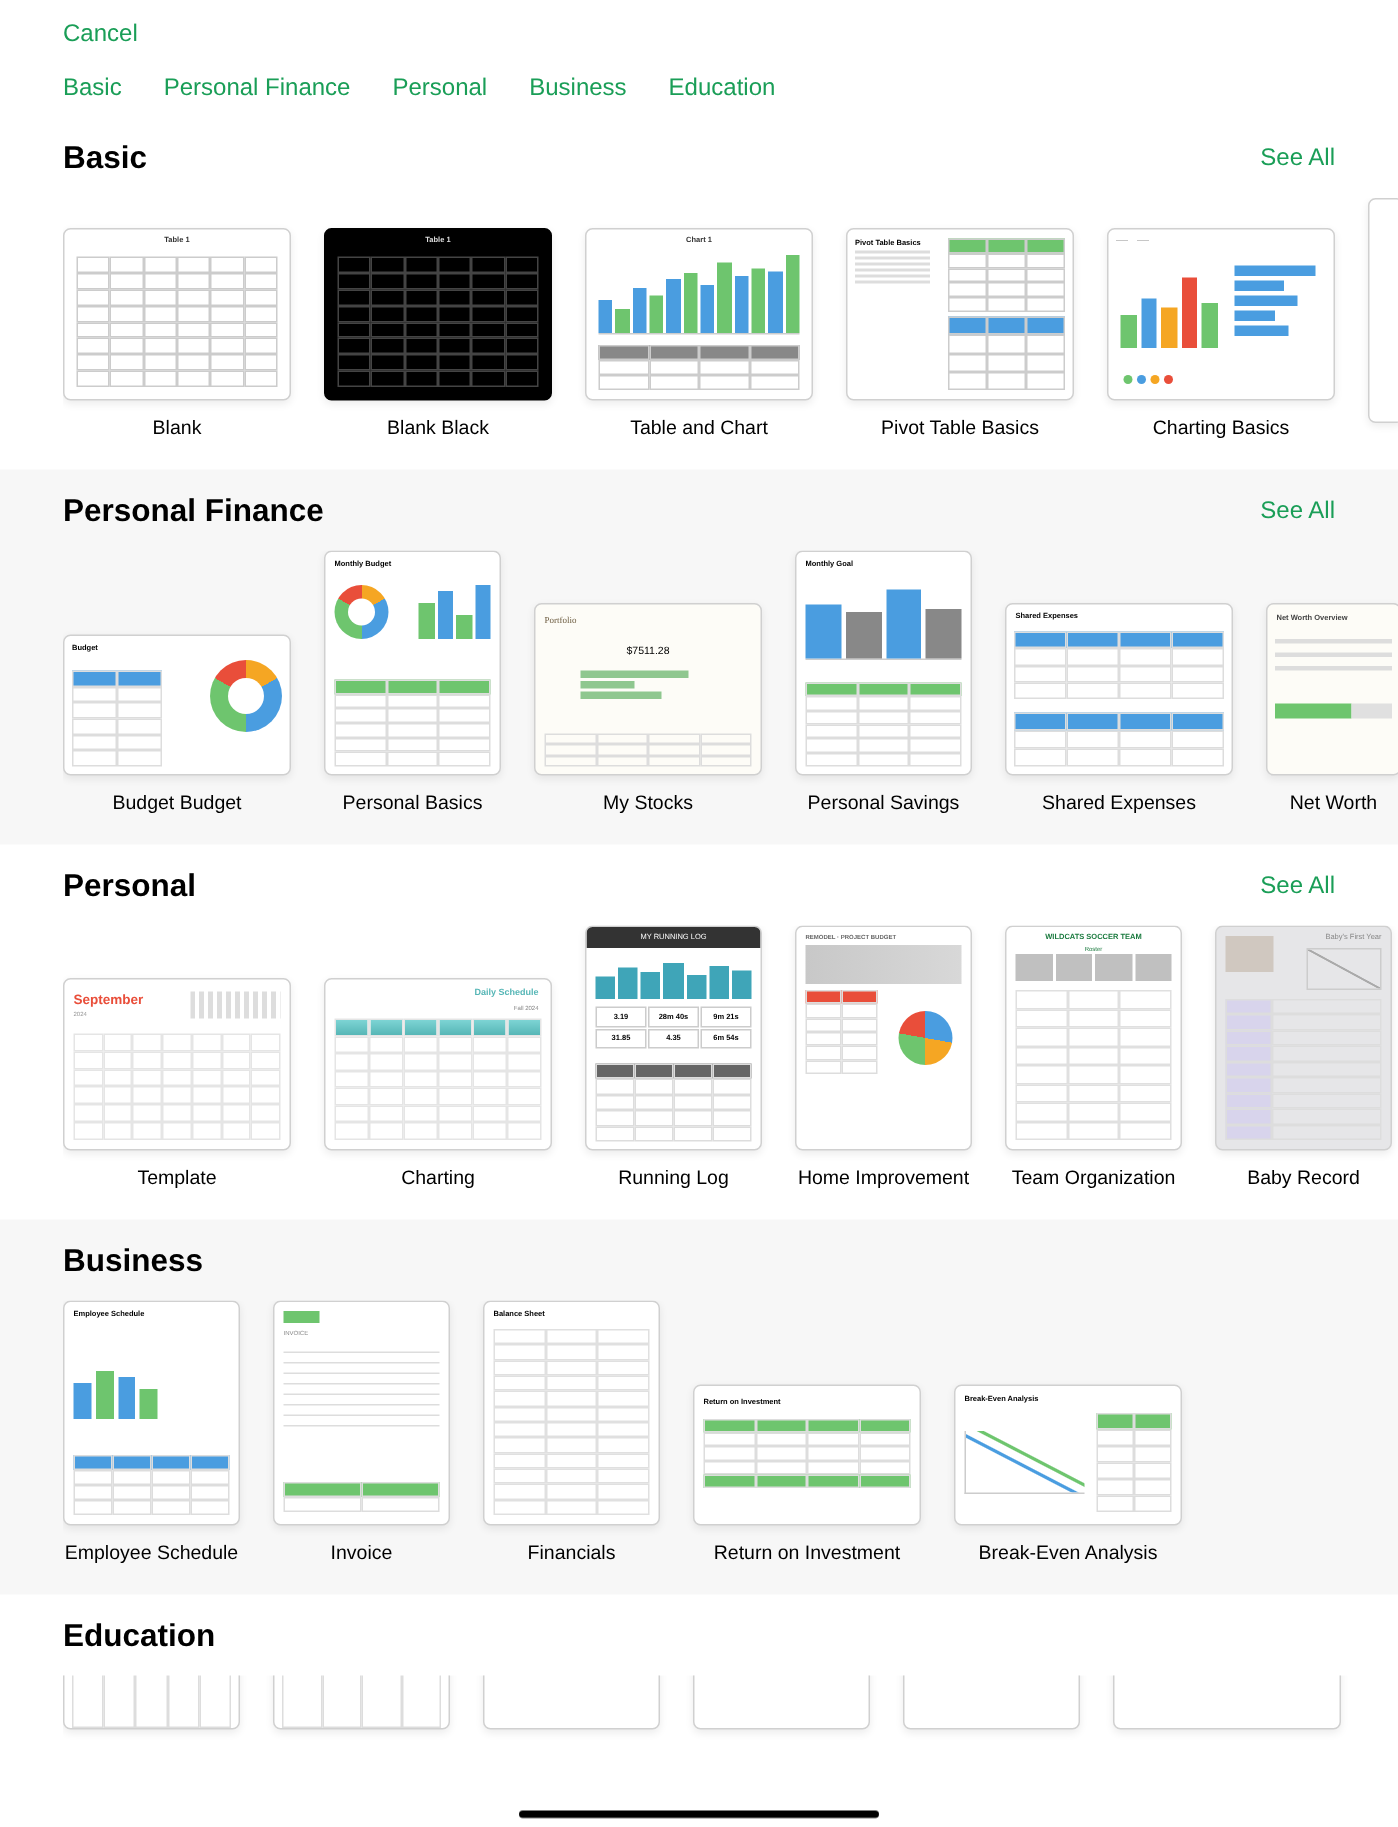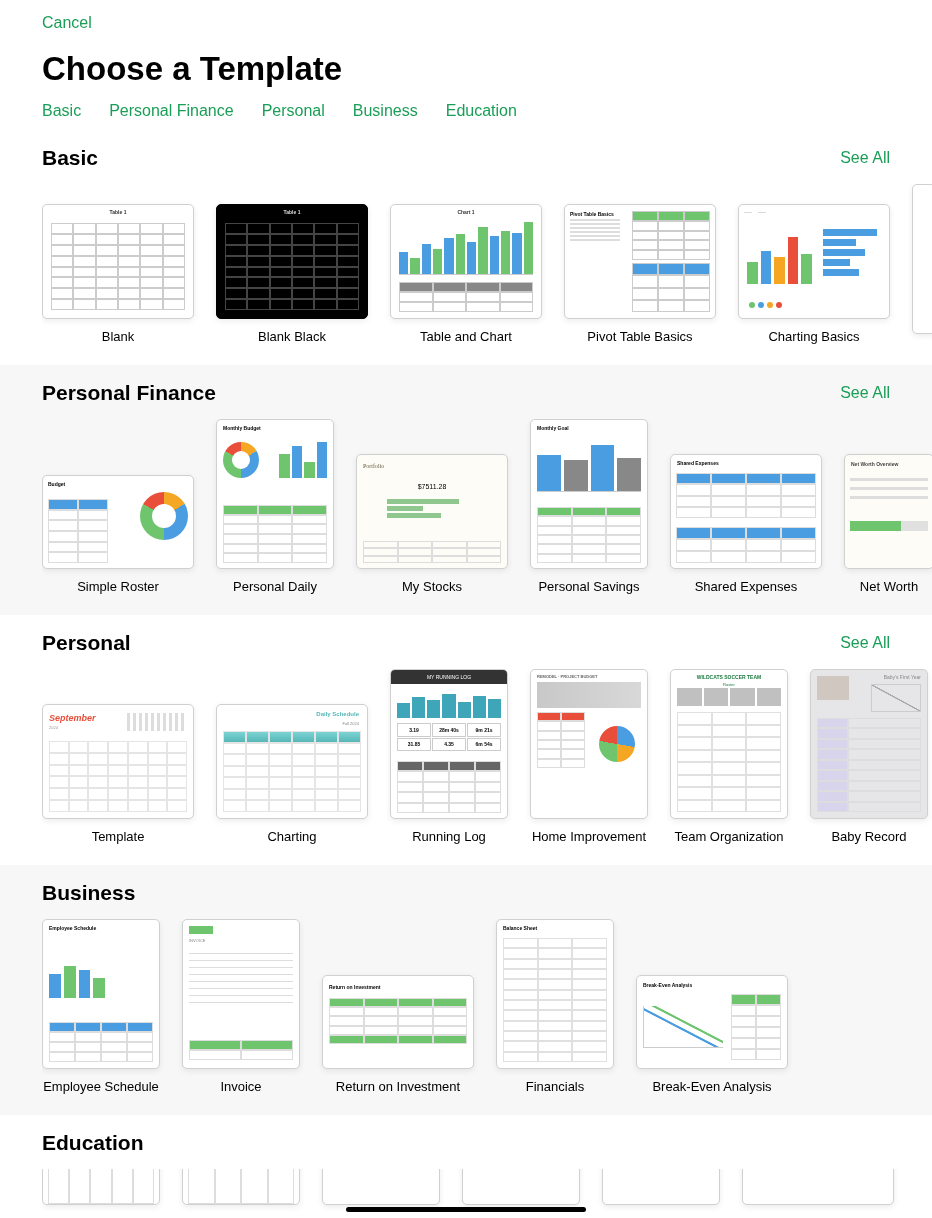--- a/index.html
+++ b/index.html
@@ -181,21 +181,21 @@
   .se-tbl .r{flex:1;display:flex;}
   .se-tbl .r .c{flex:1;border:0.5px solid #ddd;}
   .se-tbl .r.h .c{background:#4a9de0;}
   
   .nw-title{position:absolute;left:6px;top:6px;font-size:5px;font-weight:600;color:#444;}
   .nw-tbl{position:absolute;left:5px;right:5px;top:20px;height:40px;display:flex;flex-direction:column;}
   .nw-hbar{position:absolute;left:5px;right:5px;top:66px;height:10px;display:flex;}
   .nw-hbar div:first-child{width:65%;background:#6ec56e;}
   .nw-hbar div:last-child{flex:1;background:#e0e0e0;}
   
-  .cal-head{position:absolute;left:6px;top:8px;font-size:9px;font-weight:700;color:#e94e3a;font-style:italic;}
+  .cal-head{position:absolute;left:6px;top:8px;font-size:9px;font-weight:700;color:#e94e3a;}
   .cal-mini{position:absolute;right:6px;top:8px;width:60px;height:18px;background:repeating-linear-gradient(90deg,#ddd 0 3px,#fff 3px 6px);}
   .cal-grid{position:absolute;left:6px;right:6px;top:36px;bottom:6px;display:grid;grid-template-columns:repeat(7,1fr);grid-template-rows:repeat(6,1fr);}
   .cal-grid .d{border:0.5px solid #e5e5e5;font-size:4px;color:#999;padding:1px;}
   
   .sch-title{position:absolute;right:8px;top:6px;font-size:6px;color:#56b6b6;font-weight:600;}
   .sch-tbl{position:absolute;left:6px;right:6px;top:26px;bottom:6px;display:flex;flex-direction:column;}
   .sch-tbl .r{flex:1;display:flex;}
   .sch-tbl .r .c{flex:1;border:0.5px solid #e5e5e5;}
   .sch-tbl .r.h .c{background:linear-gradient(180deg,#7dd4d4,#56b6b6);}
   
@@ -271,21 +271,20 @@
   .ed-tbl .r .c{flex:1;border:0.5px solid #ddd;}
   .ed-gantt{position:absolute;left:6px;right:6px;top:16px;bottom:0;}
   
   .home-ind{position:fixed;bottom:6px;left:50%;transform:translateX(-50%);width:240px;height:5px;border-radius:3px;background:#000;}
 </style>
 </head>
 <body>
 
 <div class="header">
   <div class="cancel">Cancel</div>
-  <div class="title">Choose a Template</div>
   <div class="tabs">
     <div class="tab">Basic</div>
     <div class="tab">Personal Finance</div>
     <div class="tab">Personal</div>
     <div class="tab">Business</div>
     <div class="tab">Education</div>
   </div>
 </div>
 
 <div class="section">
@@ -611,21 +610,21 @@
             <div class="r">
               <div class="c"></div>
               <div class="c"></div>
             </div>
             <div class="r">
               <div class="c"></div>
               <div class="c"></div>
             </div>
           </div>
       </div>
-      <div class="label">Simple Roster</div>
+      <div class="label">Budget Budget</div>
     </div>
     <div class="card">
       <div class="thumb portrait">
         <div class="pb-title">Monthly Budget</div>
         <div class="pb-donut">
             <div class="donut"></div>
           </div>
         <div class="pb-bars">
             <div class="bar" style="height:60%;background:#6ec56e"></div>
             <div class="bar" style="height:80%;background:#4a9de0"></div>
@@ -658,21 +657,21 @@
               <div class="c"></div>
               <div class="c"></div>
             </div>
             <div class="r">
               <div class="c"></div>
               <div class="c"></div>
               <div class="c"></div>
             </div>
           </div>
       </div>
-      <div class="label">Personal Daily</div>
+      <div class="label">Personal Basics</div>
     </div>
     <div class="card">
       <div class="thumb landscape" style="background:#fdfcf7;">
         <div class="st-title">Portfolio</div>
         <div class="st-big">$7511.28</div>
         <div class="st-hbars">
             <div class="hb" style="width:80%"></div>
             <div class="hb" style="width:40%"></div>
             <div class="hb" style="width:60%"></div>
           </div>
@@ -1193,20 +1192,88 @@
             </div>
             <div class="r">
               <div class="c"></div>
               <div class="c"></div>
             </div>
           </div>
       </div>
       <div class="label">Invoice</div>
     </div>
     <div class="card">
+      <div class="thumb portrait">
+        <div class="pb-title">Balance Sheet</div>
+        <div class="fin-tbl">
+            <div class="r">
+              <div class="c"></div>
+              <div class="c"></div>
+              <div class="c"></div>
+            </div>
+            <div class="r">
+              <div class="c"></div>
+              <div class="c"></div>
+              <div class="c"></div>
+            </div>
+            <div class="r">
+              <div class="c"></div>
+              <div class="c"></div>
+              <div class="c"></div>
+            </div>
+            <div class="r">
+              <div class="c"></div>
+              <div class="c"></div>
+              <div class="c"></div>
+            </div>
+            <div class="r">
+              <div class="c"></div>
+              <div class="c"></div>
+              <div class="c"></div>
+            </div>
+            <div class="r">
+              <div class="c"></div>
+              <div class="c"></div>
+              <div class="c"></div>
+            </div>
+            <div class="r">
+              <div class="c"></div>
+              <div class="c"></div>
+              <div class="c"></div>
+            </div>
+            <div class="r">
+              <div class="c"></div>
+              <div class="c"></div>
+              <div class="c"></div>
+            </div>
+            <div class="r">
+              <div class="c"></div>
+              <div class="c"></div>
+              <div class="c"></div>
+            </div>
+            <div class="r">
+              <div class="c"></div>
+              <div class="c"></div>
+              <div class="c"></div>
+            </div>
+            <div class="r">
+              <div class="c"></div>
+              <div class="c"></div>
+              <div class="c"></div>
+            </div>
+            <div class="r">
+              <div class="c"></div>
+              <div class="c"></div>
+              <div class="c"></div>
+            </div>
+          </div>
+      </div>
+      <div class="label">Financials</div>
+    </div>
+    <div class="card">
       <div class="thumb landscape" style="height:94px;">
         <div class="pb-title" style="top:8px;">Return on Investment</div>
         <div class="roi-tbl">
             <div class="r h">
               <div class="c"></div>
               <div class="c"></div>
               <div class="c"></div>
               <div class="c"></div>
             </div>
             <div class="r">
@@ -1229,88 +1296,20 @@
             </div>
             <div class="r h">
               <div class="c"></div>
               <div class="c"></div>
               <div class="c"></div>
               <div class="c"></div>
             </div>
           </div>
       </div>
       <div class="label">Return on Investment</div>
-    </div>
-    <div class="card">
-      <div class="thumb portrait">
-        <div class="pb-title">Balance Sheet</div>
-        <div class="fin-tbl">
-            <div class="r">
-              <div class="c"></div>
-              <div class="c"></div>
-              <div class="c"></div>
-            </div>
-            <div class="r">
-              <div class="c"></div>
-              <div class="c"></div>
-              <div class="c"></div>
-            </div>
-            <div class="r">
-              <div class="c"></div>
-              <div class="c"></div>
-              <div class="c"></div>
-            </div>
-            <div class="r">
-              <div class="c"></div>
-              <div class="c"></div>
-              <div class="c"></div>
-            </div>
-            <div class="r">
-              <div class="c"></div>
-              <div class="c"></div>
-              <div class="c"></div>
-            </div>
-            <div class="r">
-              <div class="c"></div>
-              <div class="c"></div>
-              <div class="c"></div>
-            </div>
-            <div class="r">
-              <div class="c"></div>
-              <div class="c"></div>
-              <div class="c"></div>
-            </div>
-            <div class="r">
-              <div class="c"></div>
-              <div class="c"></div>
-              <div class="c"></div>
-            </div>
-            <div class="r">
-              <div class="c"></div>
-              <div class="c"></div>
-              <div class="c"></div>
-            </div>
-            <div class="r">
-              <div class="c"></div>
-              <div class="c"></div>
-              <div class="c"></div>
-            </div>
-            <div class="r">
-              <div class="c"></div>
-              <div class="c"></div>
-              <div class="c"></div>
-            </div>
-            <div class="r">
-              <div class="c"></div>
-              <div class="c"></div>
-              <div class="c"></div>
-            </div>
-          </div>
-      </div>
-      <div class="label">Financials</div>
     </div>
     <div class="card">
       <div class="thumb landscape" style="height:94px;">
         <div class="pb-title" style="top:6px;">Break-Even Analysis</div>
         <div class="be-line"></div>
         <div class="be-tbl">
             <div class="r h">
               <div class="c"></div>
               <div class="c"></div>
             </div>

